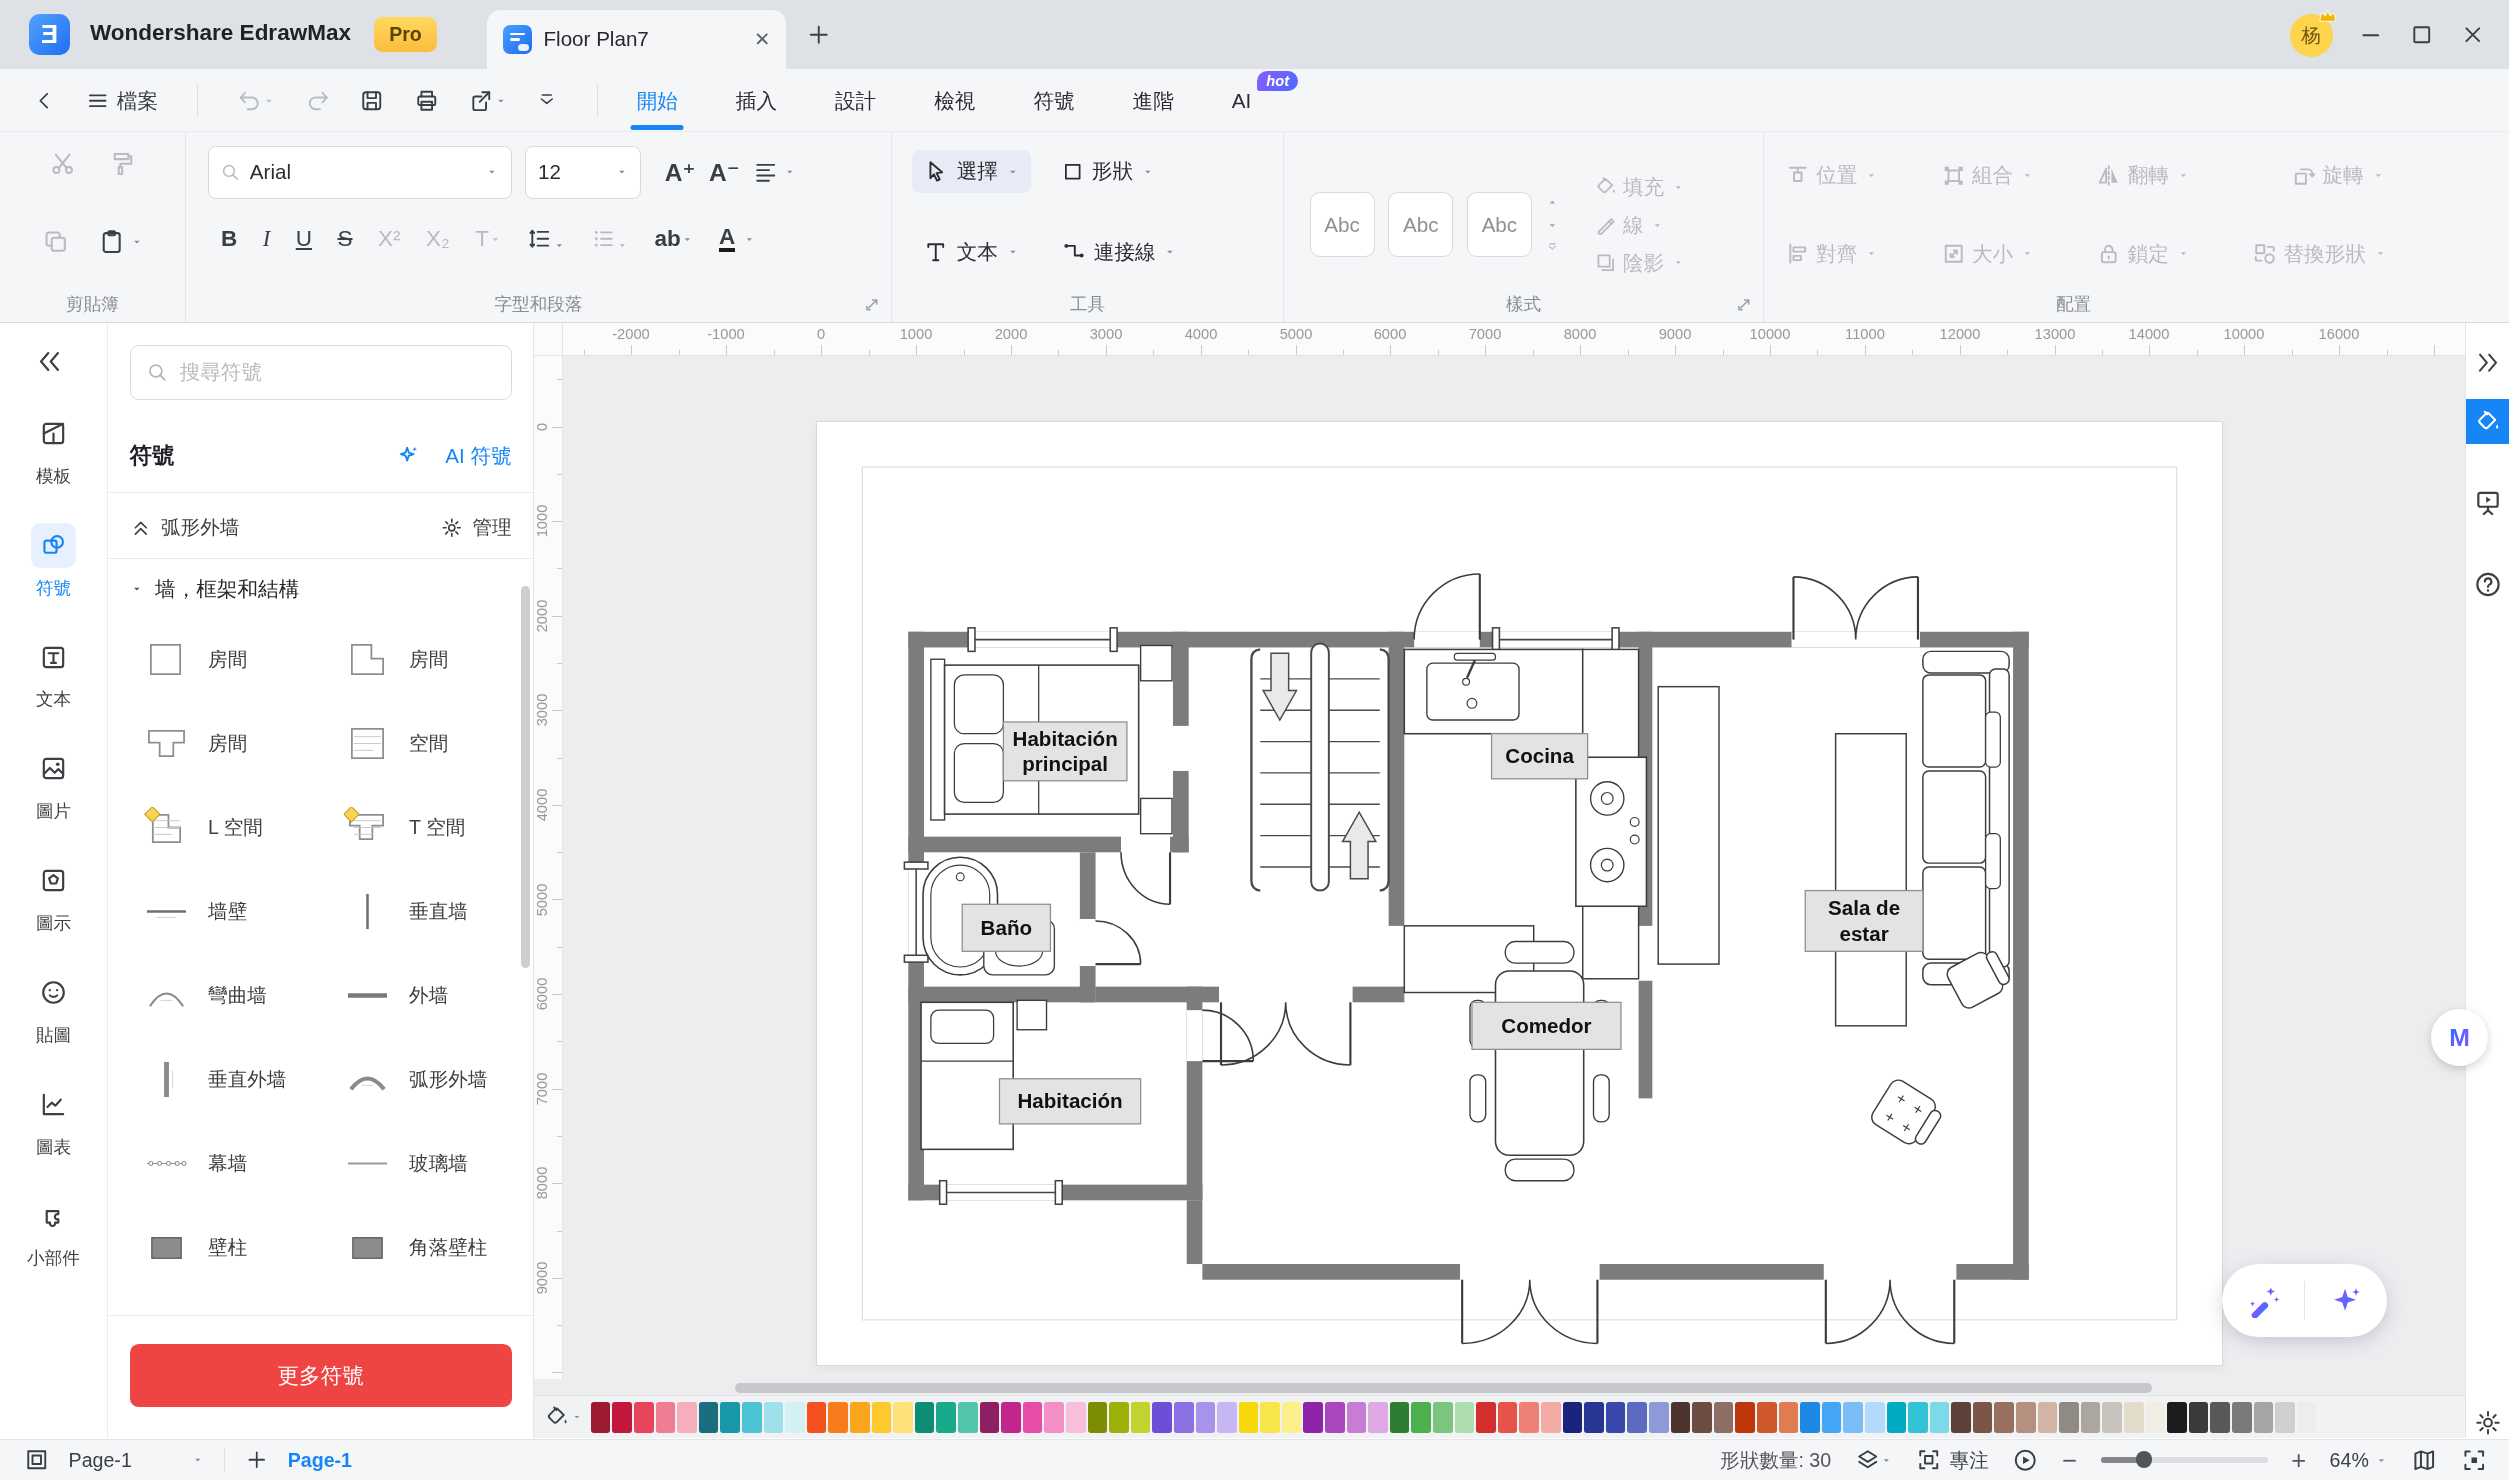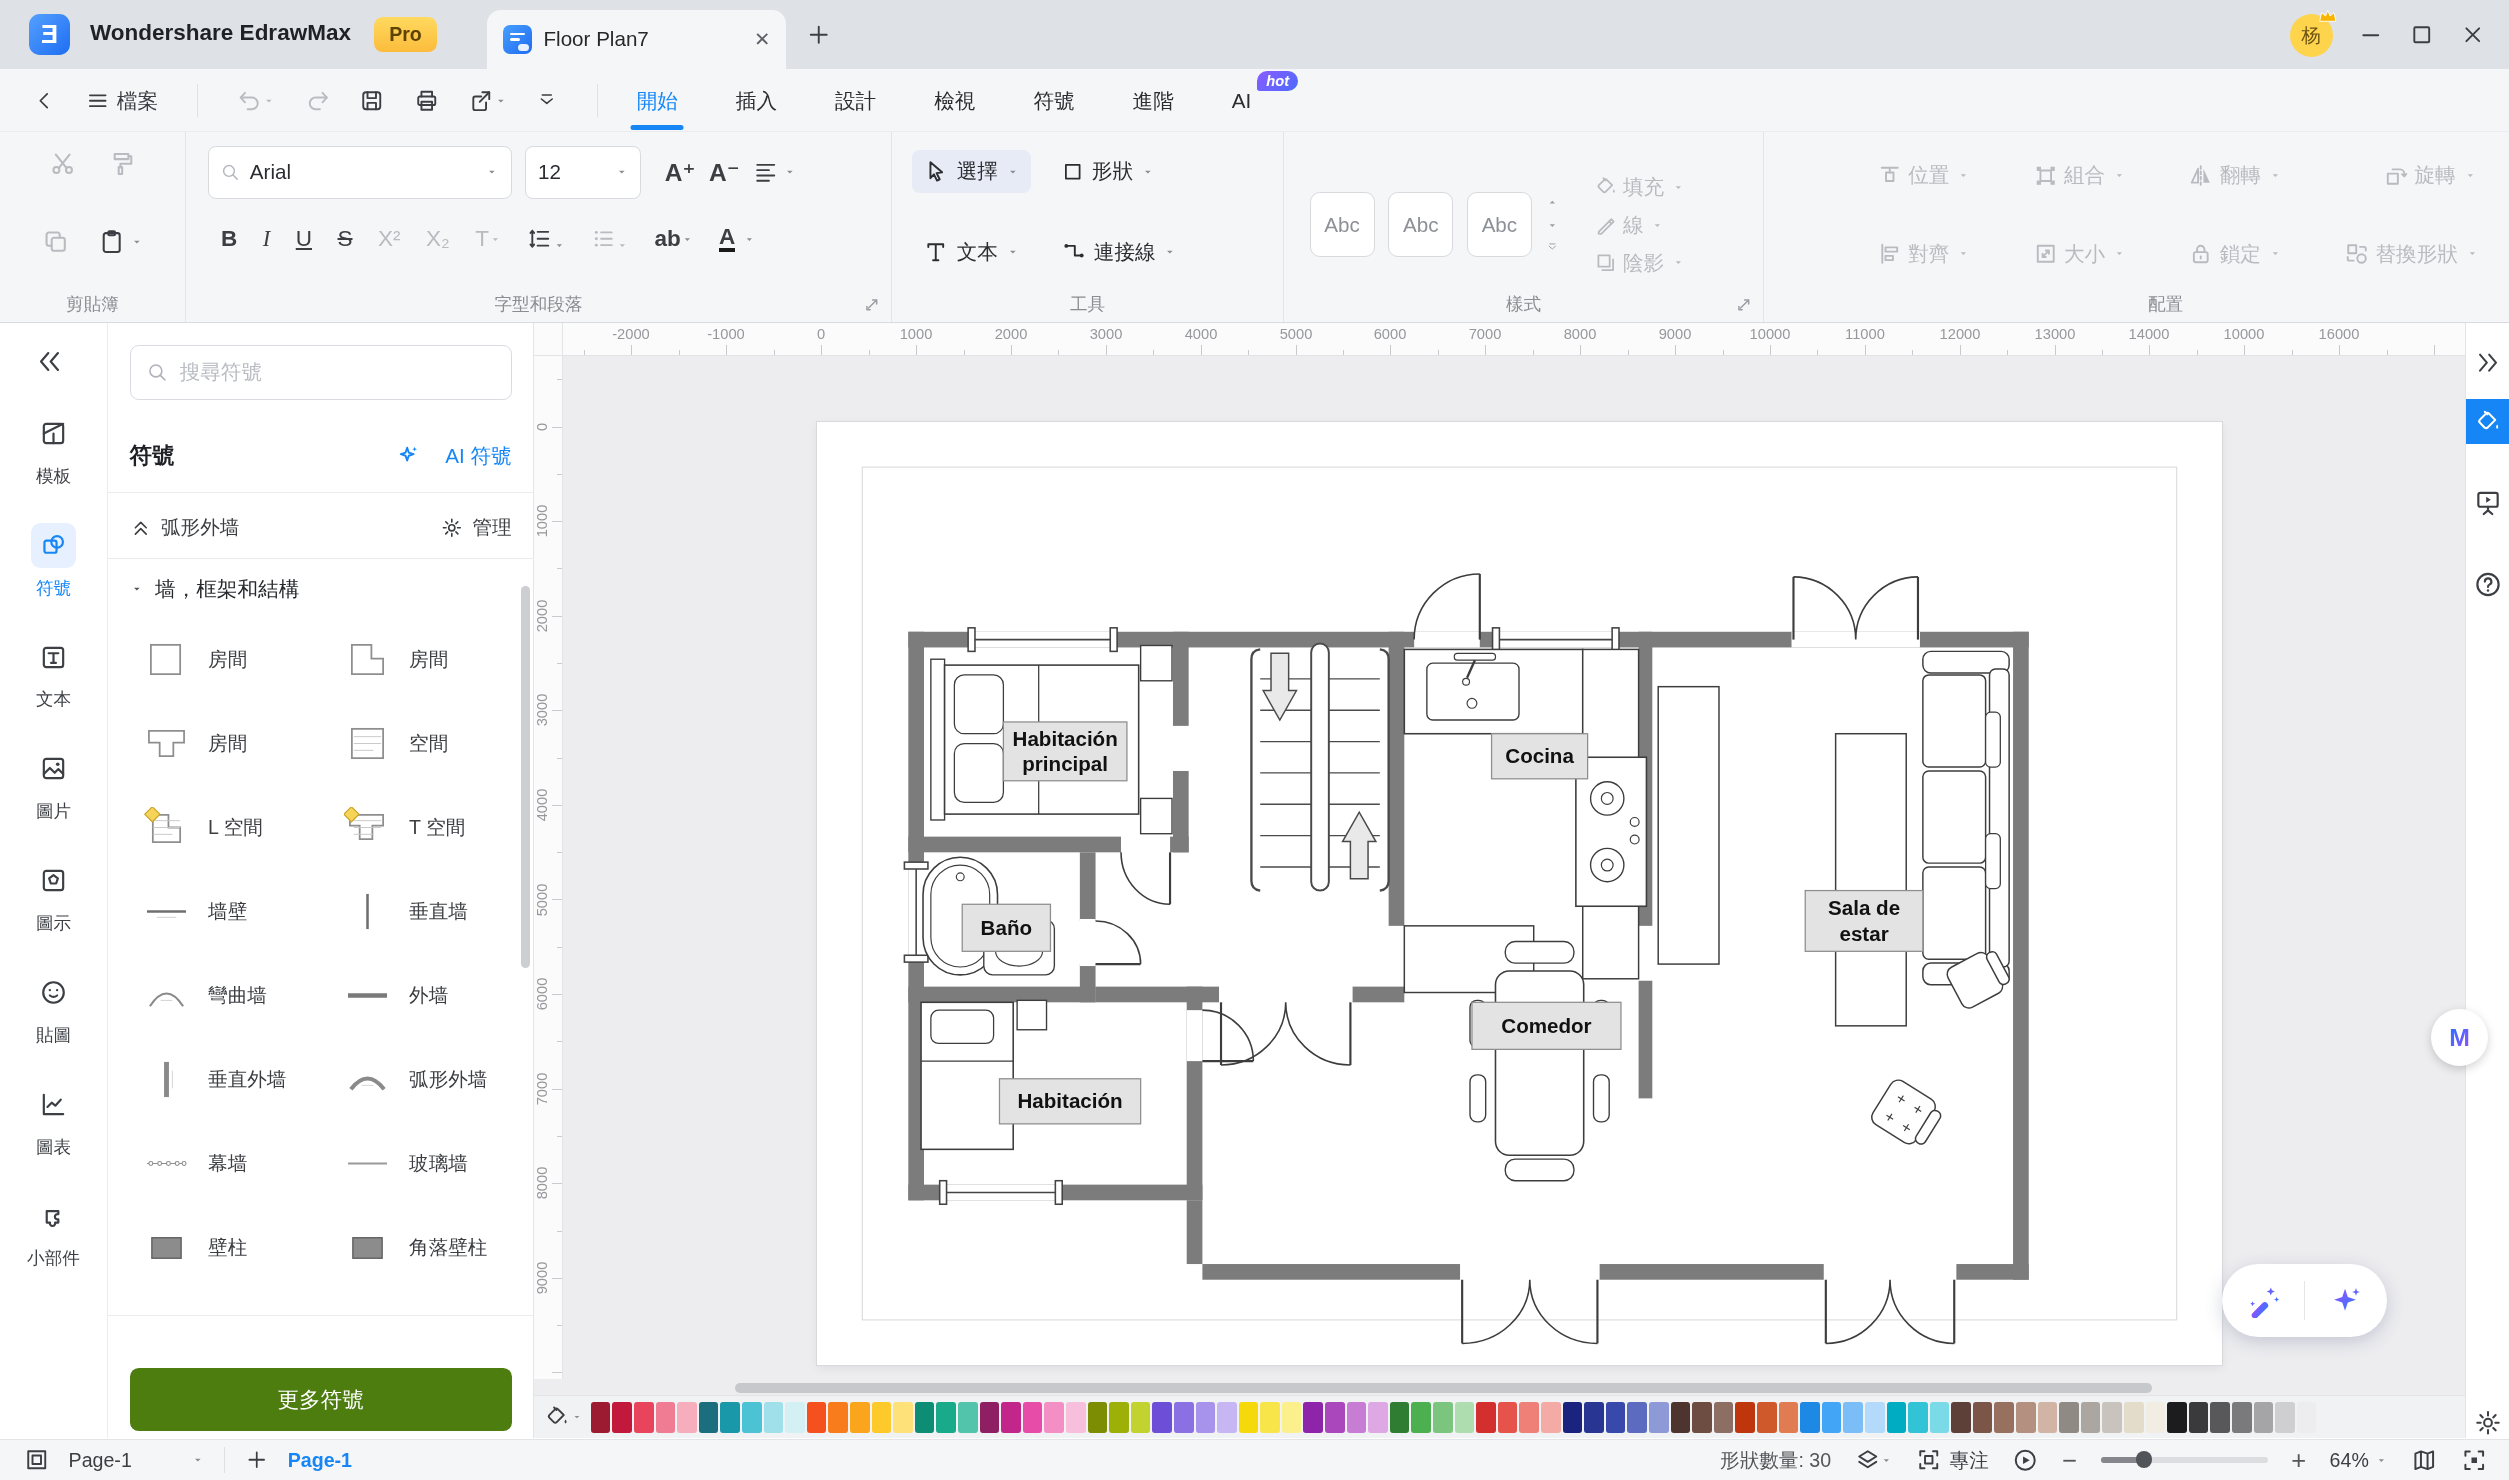--- a/index.html
+++ b/index.html
@@ -86,21 +86,21 @@
   .prow { position:absolute; left:21.6px; width:382px; display:flex; align-items:center; justify-content:space-between; }
   .ptitle { font-size:22.5px; font-weight:bold; color:#1f2126; }
   .ailink { color:#1686f7; font-size:20.6px; display:flex; align-items:center; gap:24px; }
   .pline { position:absolute; left:0; width:426px; height:1px; background:#ececef; }
   .ptool { font-size:19.6px; color:#3c3e42; display:flex; align-items:center; gap:9.8px; }
   #symgrid { position:absolute; left:9.8px; top:257px; width:402px; display:flex; flex-wrap:wrap; }
   .symcell { width:50%; height:84px; display:flex; align-items:center; padding-left:21.6px; gap:13.7px; }
   .symcell .sicon { width:55px; height:43px; flex:0 0 auto; display:flex; align-items:center; justify-content:center; }
   .symcell .slabel { font-size:19.6px; color:#3c3e42; }
   #panel-scroll { position:absolute; right:2.9px; top:263px; width:8.8px; height:382px; border-radius:4.9px; background:#cdced2; }
-  #morebtn { position:absolute; left:21.6px; top:1021px; width:382px; height:63px; background:#4d7c0f; color:#fff; font-size:21.6px; border:none; border-radius:8.8px; display:flex; align-items:center; justify-content:center;margin-top:24px; }
+  #morebtn { position:absolute; left:21.6px; top:1021px; width:382px; height:63px; background:#ef4444; color:#fff; font-size:21.6px; border:none; border-radius:8.8px; display:flex; align-items:center; justify-content:center; }
   #panel-bline { position:absolute; left:0; top:992px; width:426px; height:1px; background:#ececef; }
 
   
   #canvasarea { position:absolute; left:534px; top:323px; width:1931px; height:1115px; background:#ededf0; }
   #hruler { position:absolute; left:0; top:0; width:1931px; height:33px; background:#fbfbfc; border-bottom:1px solid #e3e4e8; overflow:hidden; }
   #vruler { position:absolute; left:0; top:33px; width:29px; height:1023px; background:#fbfbfc; border-right:1px solid #e3e4e8; overflow:hidden; z-index:5; }
   #rcorner { position:absolute; left:0; top:0; width:29px; height:33px; background:#fbfbfc; border-right:1px solid #e3e4e8; border-bottom:1px solid #e3e4e8; z-index:6; }
   .htick { position:absolute; bottom:0; width:1px; background:#c9cacd; }
   .hlab { position:absolute; top:2.9px; transform:translateX(-50%); font-size:14.7px; color:#97989c; }
   .vtick { position:absolute; right:0; height:1px; background:#c9cacd; }
@@ -707,21 +707,21 @@
             </svg>
         </span>
       </div>
     </div>
     <div class="glabel">樣式</div>
     <svg class="icon gexpand" width="19.6" height="19.6" viewBox="0 0 20 20">
         <use href="#i-gexp"></use>
       </svg>
   </div>
 
-  <div class="rgroup" style="left:1832px;width:667px;border-right:none">
+  <div class="rgroup" style="left:1740px;width:667px;border-right:none">
     <div class="rrow" style="top:21.6px;left:35px;gap:43px">
       <span class="rbtn dis">
           <svg class="icon" width="25.5" height="25.5" viewBox="0 0 26 26">
             <use href="#i-pos"></use>
           </svg>
           <span>位置</span>
           <svg class="icon dd" width="12.7" height="12.7" viewBox="0 0 13 13">
             <use href="#i-chevd"></use>
           </svg>
         </span>

